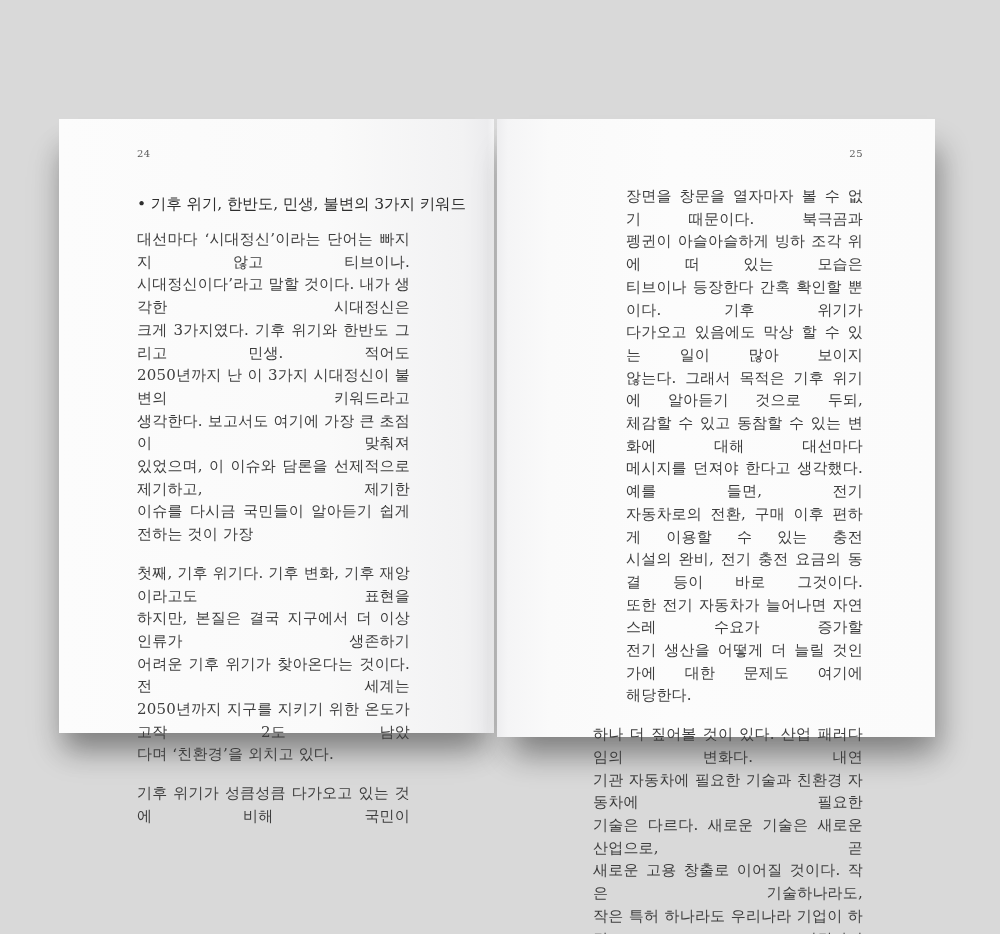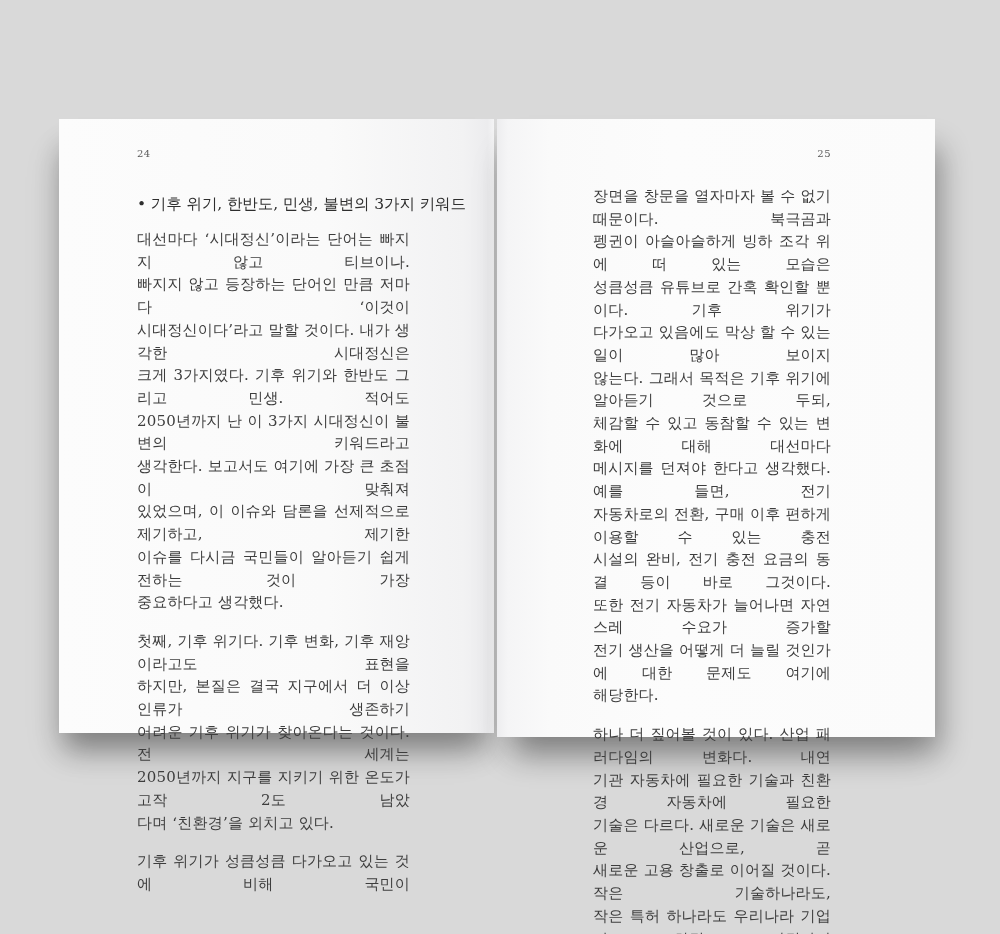--- a/index.html
+++ b/index.html
@@ -28,42 +28,42 @@
     width:435px;
     height:614px;
     padding:29px 84px 0 78px;
     background:linear-gradient(90deg,#fcfcfc 0%,#fafafa 62%,#f2f2f3 93%,#ececee 98.5%,#f4f4f5 100%);
     box-shadow:0 22px 26px -6px rgba(0,0,0,.30), -8px 26px 34px -10px rgba(0,0,0,.18);
   }
   .page-right{
     left:497px;
     width:438px;
     height:618px;
-    padding:29px 104px 0 96px;
+    padding:29px 72px 0 96px;
     background:linear-gradient(90deg,#ededef 0%,#f5f5f6 2.5%,#fafafa 12%,#fcfcfc 40%,#fbfbfb 100%);
     box-shadow:12px 22px 28px -6px rgba(0,0,0,.30), 0 26px 34px -10px rgba(0,0,0,.18);
   }
   .pnum{
     font-size:10px;
     line-height:12px;
     color:var(--pnum);
     letter-spacing:.5px;
   }
   .pnum-right{text-align:right;}
   .heading{
     margin-top:33px;
     font-size:15.5px;
     font-weight:400;
     line-height:22px;
     letter-spacing:-.1px;
     color:#2e2e2e;
     white-space:nowrap;
   }
   .body-start{margin-top:13px;}
-  .body-start-right{margin-top:25px;}
+  .body-start-right{margin-top:25px;margin-left:33px;}
   .para{margin-bottom:16px;}
   .para .line{
     font-size:15px;
     line-height:22.7px;
     letter-spacing:.2px;
     text-align:justify;
     text-align-last:justify;
   }
   .para.short-end .line:last-child{
     text-align-last:left;
@@ -72,47 +72,45 @@
 </head>
 <body>
 
 <div class="spread">
 
   <div class="page page-left">
     <div class="pnum">24</div>
     <h2 class="heading">• 기후 위기, 한반도, 민생, 불변의 3가지 키워드</h2>
     <div class="para body-start short-end">
         <div class="line">대선마다 ‘시대정신’이라는 단어는 빠지지 않고 티브이나.</div>
-        <div class="line">빠지지 않고 등장하는 단어인 만큼 저마다 ‘이것이</div>
         <div class="line">시대정신이다’라고 말할 것이다. 내가 생각한 시대정신은</div>
         <div class="line">크게 3가지였다. 기후 위기와 한반도 그리고 민생. 적어도</div>
         <div class="line">2050년까지 난 이 3가지 시대정신이 불변의 키워드라고</div>
         <div class="line">생각한다. 보고서도 여기에 가장 큰 초점이 맞춰져</div>
         <div class="line">있었으며, 이 이슈와 담론을 선제적으로 제기하고, 제기한</div>
         <div class="line">이슈를 다시금 국민들이 알아듣기 쉽게 전하는 것이 가장</div>
-        <div class="line">중요하다고 생각했다.</div>
       </div>
     <div class="para short-end">
         <div class="line">첫째, 기후 위기다. 기후 변화, 기후 재앙이라고도 표현을</div>
         <div class="line">하지만, 본질은 결국 지구에서 더 이상 인류가 생존하기</div>
         <div class="line">어려운 기후 위기가 찾아온다는 것이다. 전 세계는</div>
         <div class="line">2050년까지 지구를 지키기 위한 온도가 고작 2도 남았</div>
         <div class="line">다며 ‘친환경’을 외치고 있다.</div>
       </div>
     <div class="para">
         <div class="line">기후 위기가 성큼성큼 다가오고 있는 것에 비해 국민이</div>
       </div>
   </div>
 
   <div class="page page-right">
     <div class="pnum pnum-right">25</div>
     <div class="para body-start-right short-end">
         <div class="line">장면을 창문을 열자마자 볼 수 없기 때문이다. 북극곰과</div>
         <div class="line">펭귄이 아슬아슬하게 빙하 조각 위에 떠 있는 모습은</div>
-        <div class="line">성큼성큼 유튜브로 간혹 확인할 뿐이다. 기후 위기가</div>
+        <div class="line">티브이나 등장한다 간혹 확인할 뿐이다. 기후 위기가</div>
         <div class="line">다가오고 있음에도 막상 할 수 있는 일이 많아 보이지</div>
         <div class="line">않는다. 그래서 목적은 기후 위기에 알아듣기 것으로 두되,</div>
         <div class="line">체감할 수 있고 동참할 수 있는 변화에 대해 대선마다</div>
         <div class="line">메시지를 던져야 한다고 생각했다. 예를 들면, 전기</div>
         <div class="line">자동차로의 전환, 구매 이후 편하게 이용할 수 있는 충전</div>
         <div class="line">시설의 완비, 전기 충전 요금의 동결 등이 바로 그것이다.</div>
         <div class="line">또한 전기 자동차가 늘어나면 자연스레 수요가 증가할</div>
         <div class="line">전기 생산을 어떻게 더 늘릴 것인가에 대한 문제도 여기에</div>
         <div class="line">해당한다.</div>
       </div>

